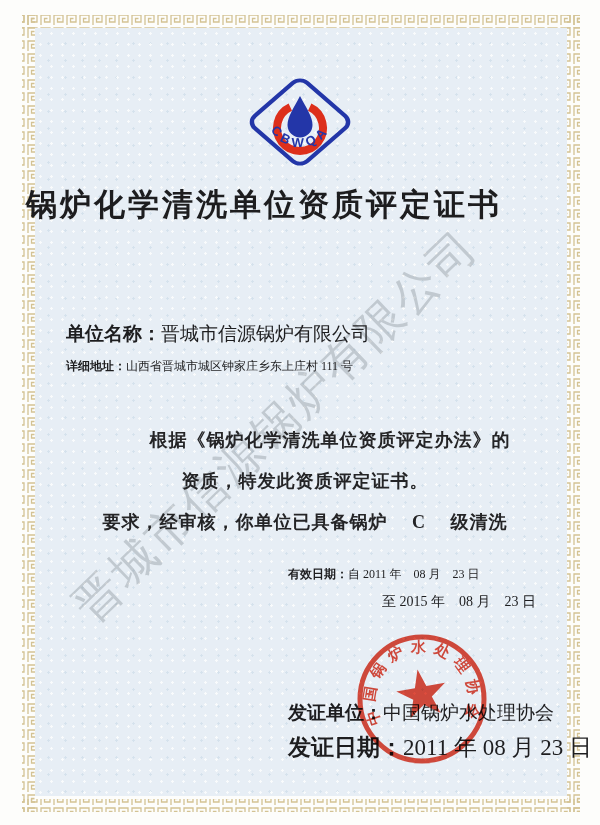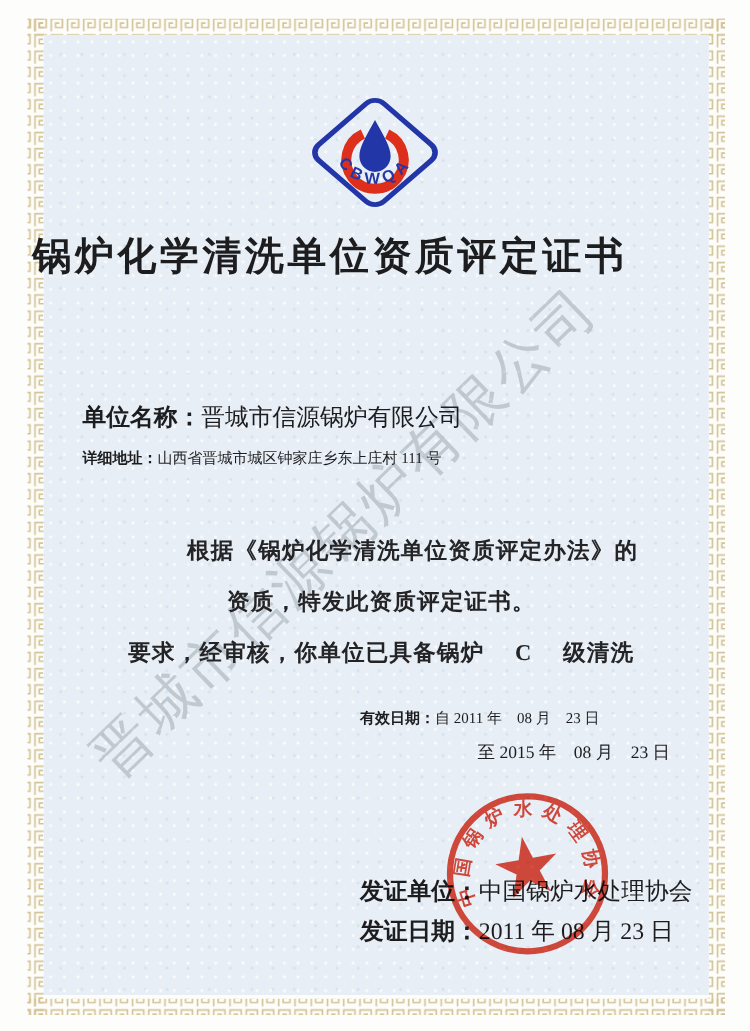--- a/index.html
+++ b/index.html
@@ -58,21 +58,21 @@
   .body-par{
     position:absolute;left:64px;top:420px;width:482px;z-index:2;
     font-family:Liberation Serif, serif;font-weight:bold;
     font-size:18px;line-height:41px;color:#242426;letter-spacing:1px;text-align:center;
   }
   .body-par .indent{display:inline-block;width:50px;}
   .validity1{left:288px;top:566px;font-size:12px;}
   .validity2{left:288px;top:593px;font-size:14px;margin-left:13px;}
   .validity2 .pad{display:inline-block;width:81px;}
   .issuer{left:288px;top:700px;font-size:19px;font-family:Liberation Serif, serif;}
-  .issuedate{left:288px;top:732px;font-size:19px;}
+  .issuedate{left:288px;top:732px;font-size:23px;}
   .seal{position:absolute;left:352px;top:629px;z-index:3;opacity:.88;mix-blend-mode:multiply;}
   .seal-ring{fill:none;stroke:var(--seal-red);stroke-width:5;}
   .seal-star{fill:var(--seal-red);}
   .seal-text{fill:var(--seal-red);font-size:15px;font-weight:bold;letter-spacing:7px;
     font-family:"Liberation Serif",serif;}
 </style>
 </head>
 <body>
 
 <div class="cert">

